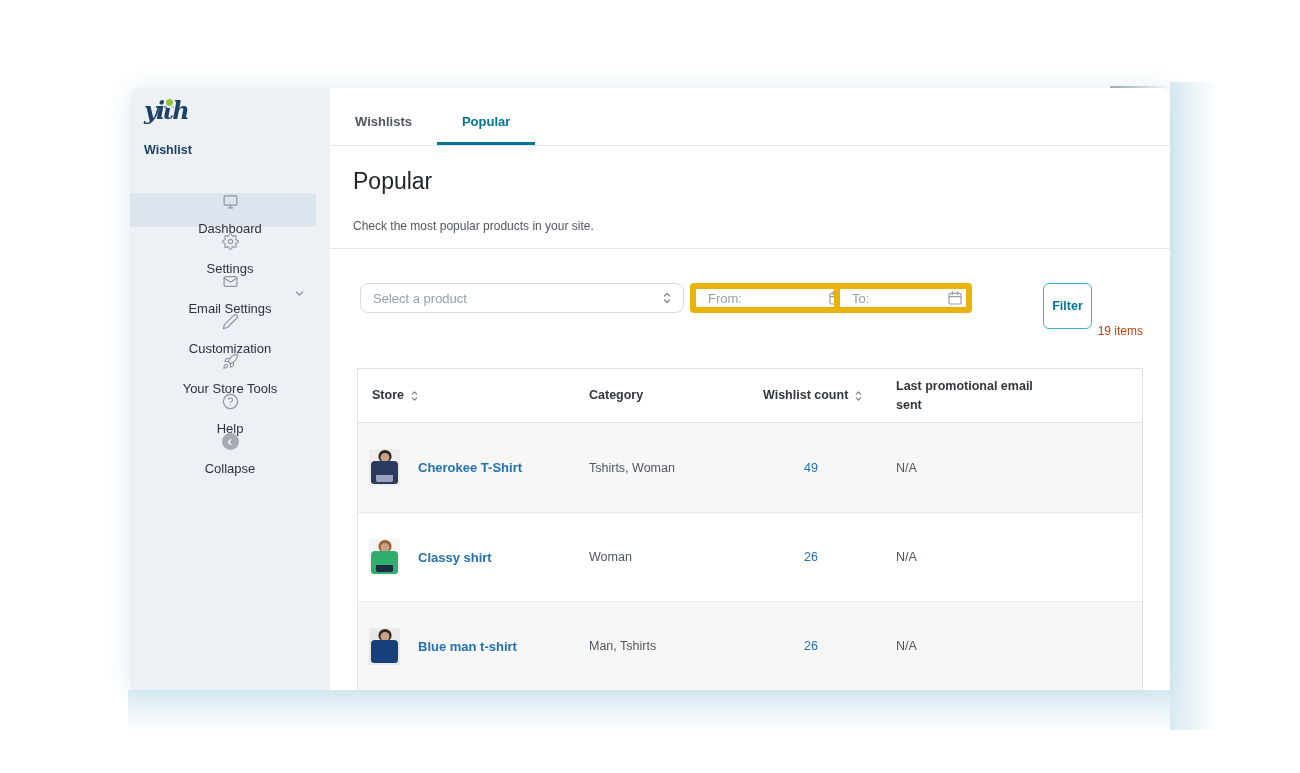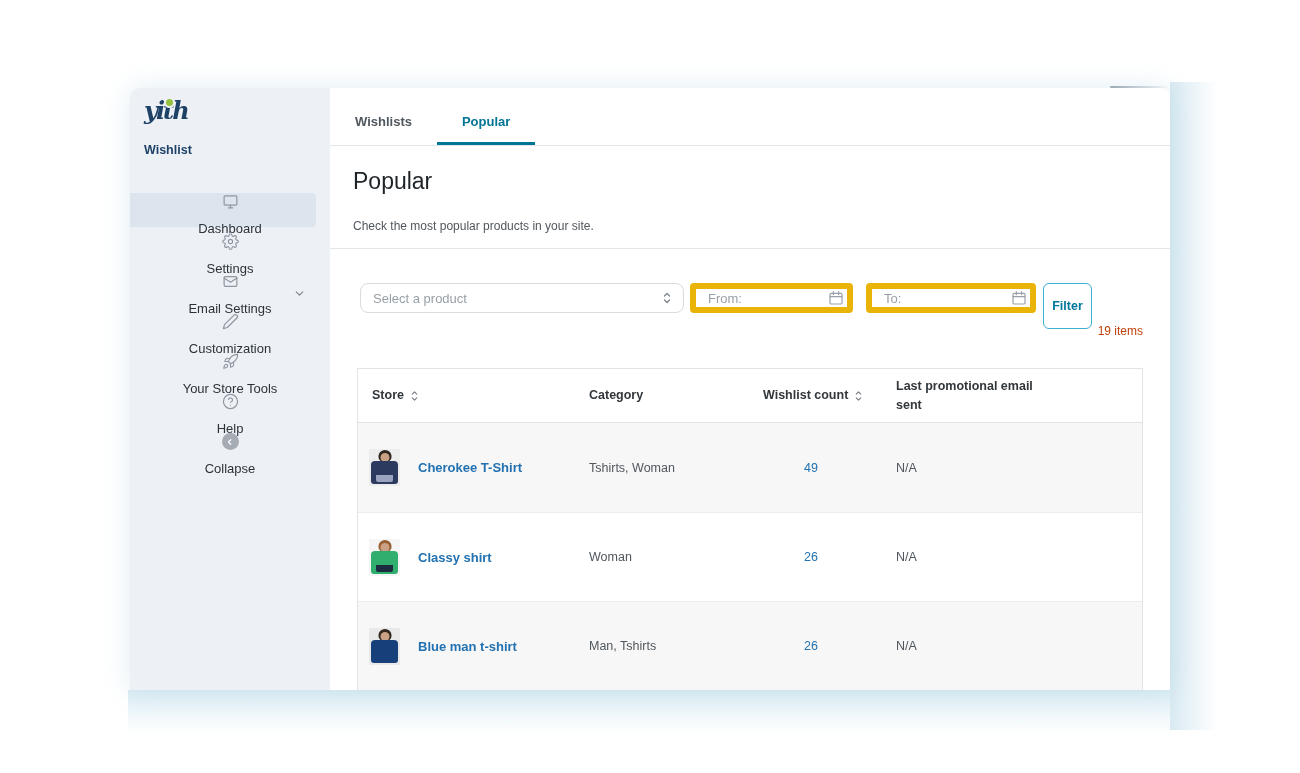--- a/index.html
+++ b/index.html
@@ -119,21 +119,21 @@
     position: absolute; left: 30px; width: 324px; height: 30px;
     border: 1px solid #d8dbdf; border-radius: 8px; background: #fff;
     display: flex; align-items: center; padding: 0 10px 0 12px;
     cursor: pointer;
   }
   .select-placeholder { font-size: 13px; color: #98a0a7; }
   .updown-icon { margin-left: auto; width: 12px; height: 14px; color: #7a828a; display: inline-flex; }
   .updown-icon svg { width: 12px; height: 14px; }
   .date-field { position: absolute; height: 30px; }
   .date-field.from { left: 360px; width: 163px; }
-  .date-field.to { left: 536px; width: 170px; }
+  .date-field.to { left: 504px; width: 138px; }
   .date-field input {
     width: 100%; height: 100%;
     border: 6px solid #eab308; border-radius: 4px;
     padding: 0 32px 0 12px; font-size: 13px; color: #2c3338;
     font-family: "Liberation Sans", sans-serif;
     outline: none; background: #fff;
   }
   .date-field input::placeholder { color: #98a0a7; }
   .calendar-icon {
     position: absolute; right: 9px; top: 7px;

